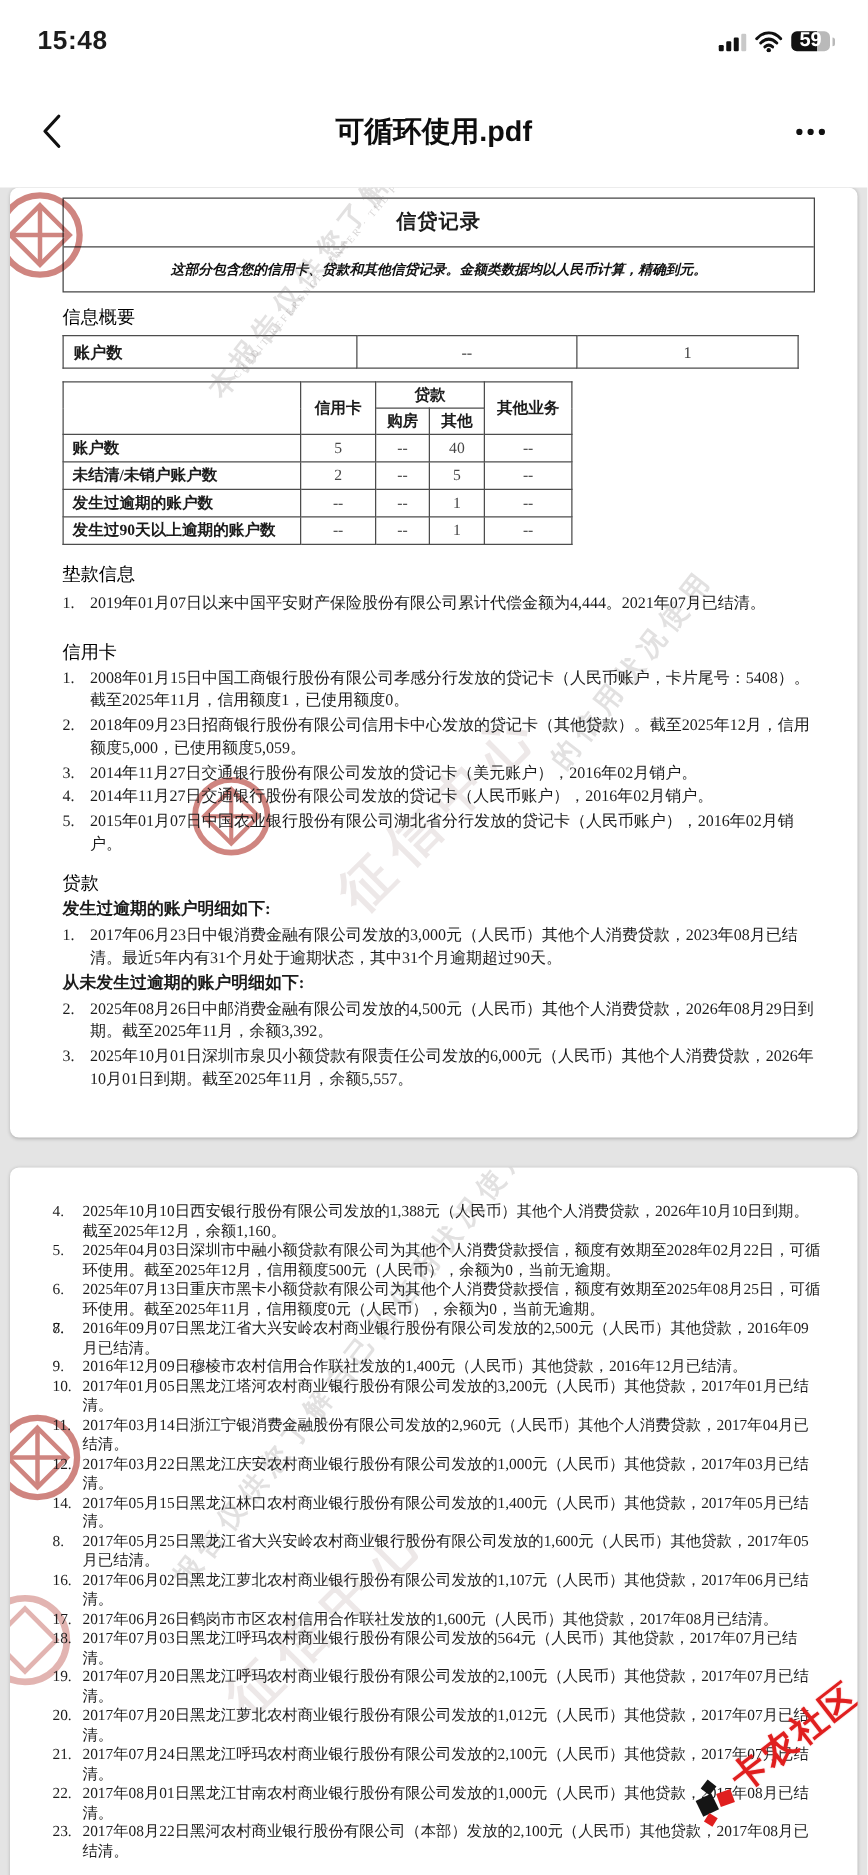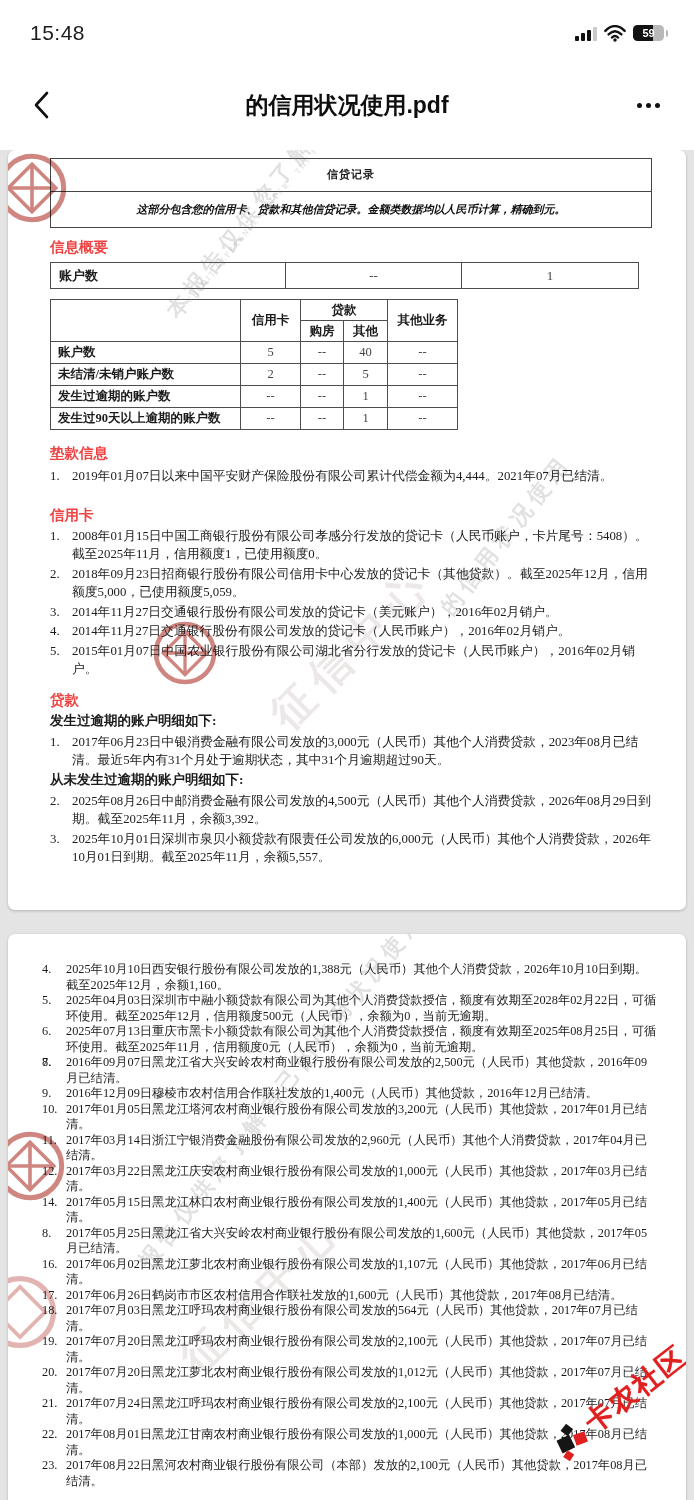--- a/index.html
+++ b/index.html
@@ -4,51 +4,51 @@
 <style>
   :root{
     --seal-red:#b23a31; --stamp-red:#e01f1f; --canvas-bg:#e4e4e4;
   }
   *{margin:0;padding:0;box-sizing:border-box;}
   html,body{width:694px;height:1500px;overflow:hidden;background:#fff;}
   body{font-family:"Liberation Serif","DejaVu Serif",serif;color:#1c1c1c;position:relative;}
 
   
   .statusbar{height:60px;background:#fff;display:flex;align-items:center;justify-content:space-between;padding:6px 26px 0 30px;font-family:"Liberation Sans","DejaVu Sans",sans-serif;}
-  .time{font-size:21px;font-weight:normal;letter-spacing:.5px;}
+  .time{font-size:21px;font-weight:bold;letter-spacing:.5px;}
   .status-right{display:flex;align-items:center;gap:7px;}
   .sig{display:flex;align-items:flex-end;gap:2px;height:15px;}
   .sig i{display:block;width:4px;border-radius:1px;background:#111;}
   .sig i:nth-child(1){height:5px;} .sig i:nth-child(2){height:8px;}
   .sig i:nth-child(3){height:11px;} .sig i:nth-child(4){height:14px;background:#c9c9c9;}
   .battery{display:flex;align-items:center;gap:1.5px;}
   .batt-body{position:relative;width:31px;height:16px;border-radius:4.5px;overflow:hidden;
     background:linear-gradient(to right,#121212 0 66%,#b9b9b9 66% 100%);}
-  .batt-body span{position:absolute;inset:0;color:#fff;font-size:11px;font-weight:bold;display:flex;align-items:center;justify-content:center;letter-spacing:0;}
+  .batt-body span{position:absolute;inset:0;color:#fff;font-size:16px;font-weight:bold;display:flex;align-items:center;justify-content:center;letter-spacing:0;}
   .batt-tip{width:2.5px;height:7px;background:#b9b9b9;border-radius:0 2px 2px 0;}
 
   
   .navbar{height:90px;background:#fff;position:relative;display:flex;align-items:center;justify-content:center;}
   .nav-title{font-family:"Liberation Sans","DejaVu Sans",sans-serif;font-size:23px;font-weight:bold;color:#0e0e0e;}
   .back-btn{position:absolute;left:24px;top:50%;transform:translateY(-50%);width:36px;height:36px;display:flex;align-items:center;justify-content:center;cursor:pointer;background:none;border:none;}
   .more-btn{position:absolute;right:24px;top:50%;transform:translateY(-50%);width:44px;height:36px;display:flex;align-items:center;justify-content:center;gap:4px;cursor:pointer;background:none;border:none;}
   .more-btn i{width:5px;height:5px;border-radius:50%;background:#111;display:block;}
 
   
   .content{position:absolute;top:150px;left:0;width:694px;height:1350px;background:var(--canvas-bg);overflow:hidden;}
   .page{position:relative;margin:0 8px;background:#fff;border-radius:7px;box-shadow:0 1px 3px rgba(0,0,0,.22);overflow:hidden;}
   .page1{height:760px;padding:8px 34px 0 42px;}
   .page2{height:620px;margin-top:24px;padding:28px 28px 0 36px;}
 
   
   .hdr-box{border:1.2px solid #454545;margin-top:0;}
-  .hdr-title{text-align:center;font-size:11px;font-weight:bold;padding:8px 0 9px;border-bottom:1.2px solid #454545;letter-spacing:1px;}
+  .hdr-title{text-align:center;font-size:16px;font-weight:bold;padding:8px 0 9px;border-bottom:1.2px solid #454545;letter-spacing:1px;}
   .hdr-sub{text-align:center;font-size:11px;font-weight:bold;font-style:italic;padding:10px 14px;color:#111;}
 
-  .h2{font-size:14.5px;font-weight:bold;color:#ef4444;}
+  .h2{font-size:14.5px;font-weight:normal;color:#000000;}
   .h-sum{margin-top:10px;}
 
   
   table{border-collapse:collapse;}
   .t1{width:588px;margin-top:5px;table-layout:fixed;}
   .t1 td{border:1.1px solid #4d4d4d;font-size:13px;height:26px;text-align:center;vertical-align:middle;}
   .t1 .hd{font-weight:bold;}
   .t1 .lbl{font-weight:bold;text-align:left;padding-left:8px;}
   .t1 .val{color:#444;}
 
@@ -121,21 +121,21 @@
     </div>
   </div>
 </div>
 
 <div class="navbar">
   <button class="back-btn">
     <svg width="22" height="30" viewBox="0 0 22 30">
       <polyline points="16,3 5,15 16,27" fill="none" stroke="#111" stroke-width="2.6" stroke-linecap="round" stroke-linejoin="round"></polyline>
     </svg>
   </button>
-  <div class="nav-title">的信用状况使用.pdf</div>
+  <div class="nav-title">可循环使用.pdf</div>
   <button class="more-btn">
     <i></i>
       <i></i>
       <i></i>
   </button>
 </div>
 
 <div class="content">
 
   <div class="page page1">

